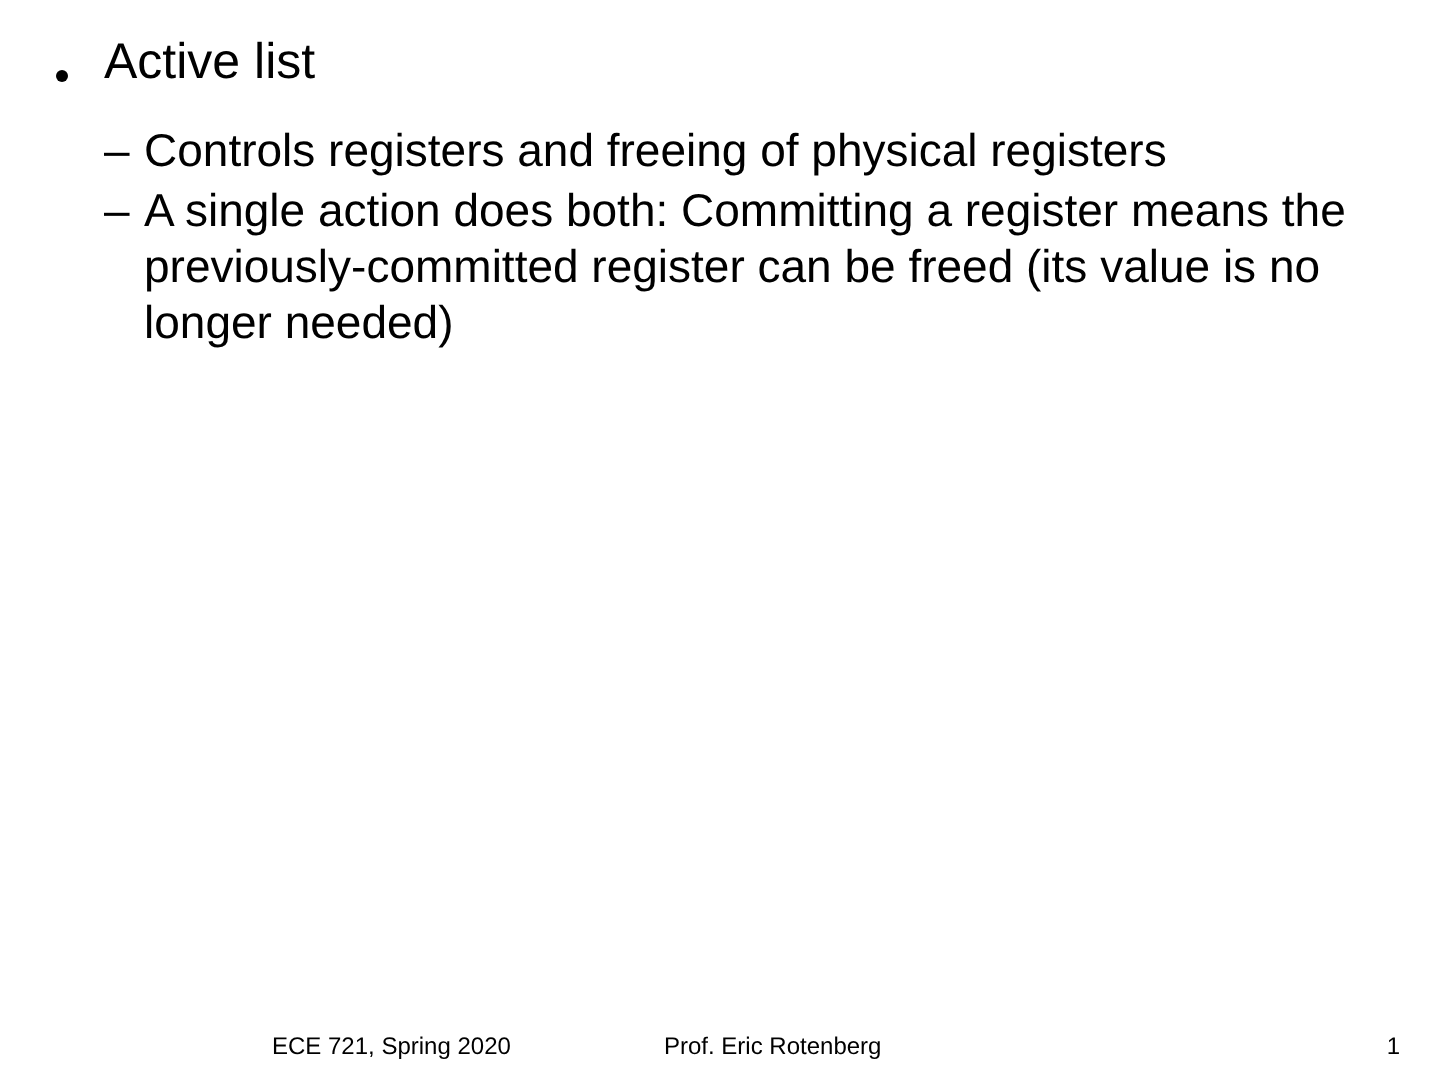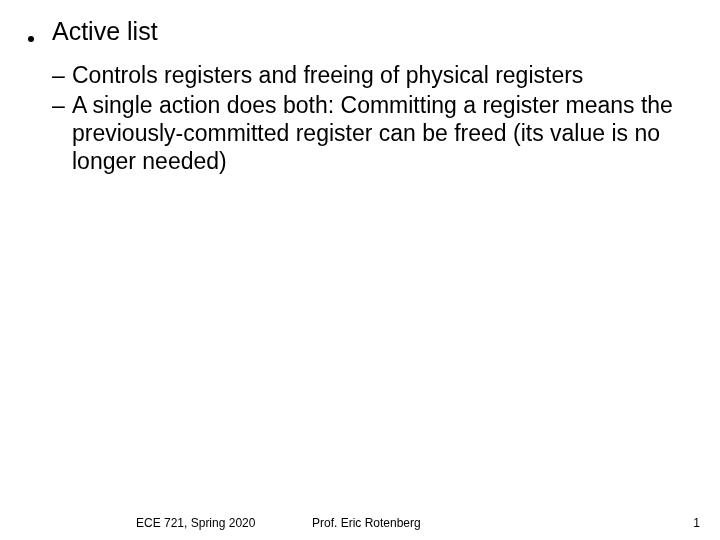--- a/index.html
+++ b/index.html
@@ -80,21 +80,21 @@
       font-size: 12px;
       color: #000;
     }
     .footer-left {
       position: absolute;
       left: 112px;
       margin-left: 24px;
     }
     .footer-center {
       position: absolute;
-      left: 312px;
+      left: 332px;
     }
     .footer-right {
       position: absolute;
       right: 20px;
     }
   </style>
 </head>
 <body>
 
 <div class="slide">

